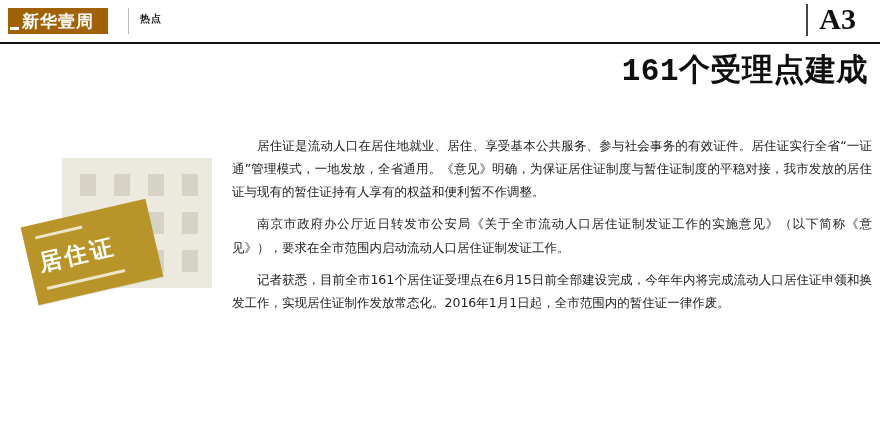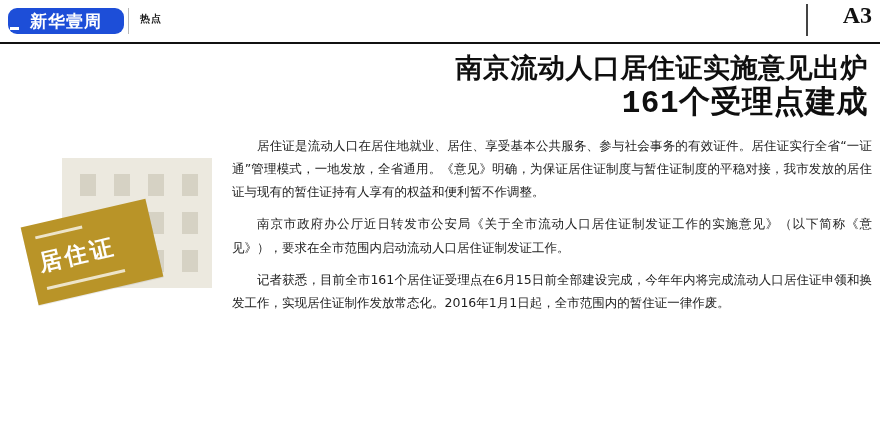--- a/index.html
+++ b/index.html
@@ -25,28 +25,27 @@
     position: absolute;
     left: 0;
     top: 0;
     width: 880px;
     height: 44px;
   }
   .logo-block {
     position: absolute;
     left: 8px;
     top: 8px;
-    width: 116px;
+    width: 100px;
     height: 26px;
-    background: #1d4ed8;
+    background: #a16207;
     display: flex;
     align-items: center;
     justify-content: center;
     overflow: hidden;
-    border-radius: 9px;
   }
   .logo-text {
     color: #ffffff;
     font-size: 17px;
     font-weight: bold;
     letter-spacing: 1px;
     font-family: "DejaVu Sans", "Liberation Sans", sans-serif;
     white-space: nowrap;
   }
   .logo-dash {
@@ -69,23 +68,23 @@
     position: absolute;
     left: 140px;
     top: 12px;
     font-size: 10px;
     font-weight: bold;
     color: #1a1a1a;
     letter-spacing: 1px;
   }
   .page-number {
     position: absolute;
-    right: 8px;
+    right: 24px;
     top: 2px;
-    font-size: 24px;
+    font-size: 30px;
     font-weight: bold;
     color: #111111;
     font-family: "Liberation Serif", "DejaVu Serif", serif;
     letter-spacing: 0px;
   }
   .page-number-rule {
     position: absolute;
     right: 72px;
     top: 4px;
     width: 2px;
@@ -213,21 +212,20 @@
       <span class="logo-text">新华壹周</span>
     </div>
     <div class="masthead-divider"></div>
     <div class="section-label">热点</div>
     <div class="page-number-rule"></div>
     <div class="page-number">A3</div>
     <div class="masthead-rule"></div>
   </div>
 
   <div class="headline-wrap">
-    <div class="headline-main">南京流动人口居住证实施意见出炉</div>
     <div class="headline-sub">161个受理点建成</div>
   </div>
 
   <div class="illustration">
     <div class="illu-bg"></div>
     <div class="illu-windows">
       <span class="win" style="left:18px; top:16px;"></span>
       <span class="win" style="left:52px; top:16px;"></span>
       <span class="win" style="left:86px; top:16px;"></span>
       <span class="win" style="left:120px; top:16px;"></span>

